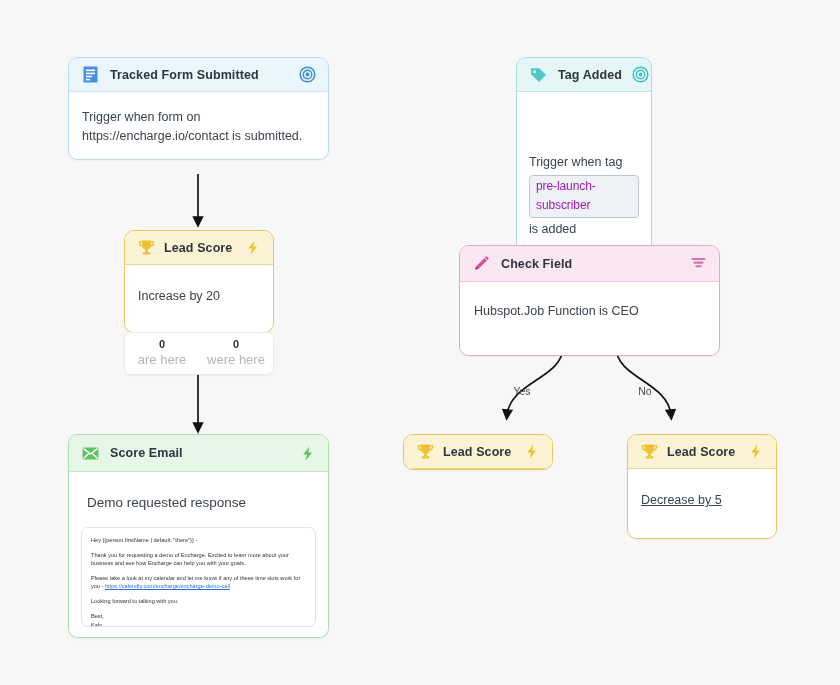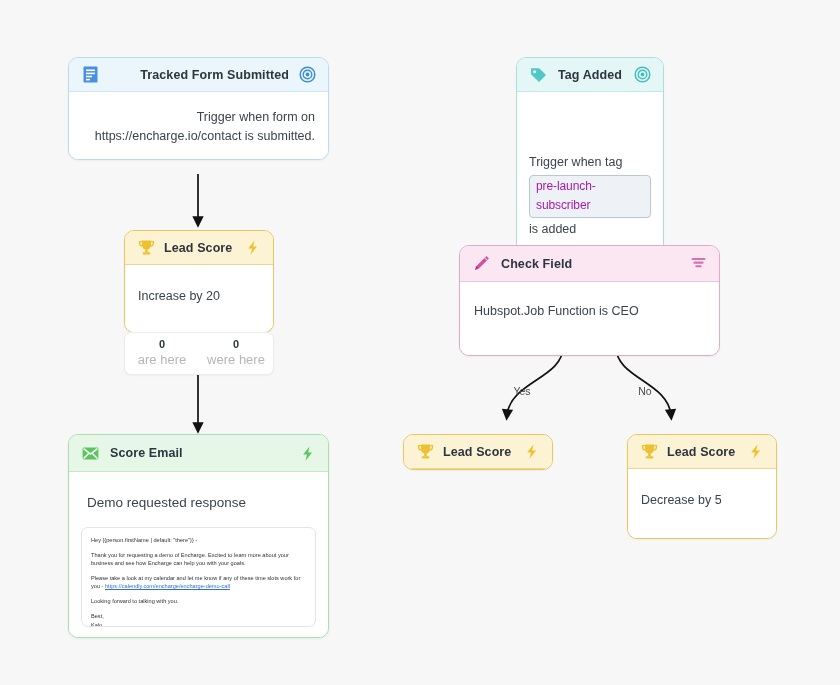--- a/index.html
+++ b/index.html
@@ -37,21 +37,21 @@
     padding: 14px 13px 14px 13px;
     font-size: 12.5px;
     color: #3b434d;
     line-height: 1.55;
     background: #fff;
   }
   .head-icon { width: 19px; height: 19px; display: block; flex: none; }
   .head-action { width: 17px; height: 17px; display: block; flex: none; }
 
   
-  .n-blue { border: 1px solid #b9dcf2; box-shadow: 0 1px 2px rgba(30,60,90,.05); text-align: right; }
+  .n-blue { border: 1px solid #b9dcf2; box-shadow: 0 1px 2px rgba(30,60,90,.05); }
   .n-blue .node-head { background: #eaf5fc; border-bottom: 1px solid #cfe6f5; }
 
   
   .n-teal { border: 1px solid #a8e0e0; box-shadow: 0 1px 2px rgba(30,80,90,.05); }
   .n-teal .node-head { background: #e4f7f6; border-bottom: 1px solid #bfe9e7; }
 
   
   .n-yellow { border: 1px solid #e9c75d; box-shadow: 0 1px 2px rgba(120,90,20,.06); }
   .n-yellow .node-head { background: #fcf3d4; border-bottom: 1px solid #ecd display; border-bottom: 1px solid #e9d795; }
 
@@ -157,21 +157,21 @@
           <circle cx="8.5" cy="8.5" r="1.9" fill="#3d8fd4"></circle>
         </svg>
       </span>
     </div>
     <div class="node-body" style="padding:16px 13px 12px 13px;">
       <div>Trigger when form on</div>
       <div>https://encharge.io/contact is submitted.</div>
     </div>
   </div>
 
-  <div class="node n-teal" style="left:516px; top:57px; width:148px;">
+  <div class="node n-teal" style="left:516px; top:57px; width:136px;">
     <div class="node-head">
       <span class="head-icon">
         <svg viewBox="0 0 19 19" width="19" height="19">
           <path d="M2 3.2 L10.2 3.2 L17 10 L10 17 L2 9.3 Z" fill="#4ec8c8"></path>
           <circle cx="5.6" cy="6.7" r="1.5" fill="#ffffff"></circle>
         </svg>
       </span>
       <span class="node-title">Tag Added</span>
       <span class="head-action">
         <svg viewBox="0 0 17 17" width="17" height="17">
@@ -301,16 +301,16 @@
           <rect x="5.8" y="14.2" width="7.4" height="2.2" rx=".6" fill="#edc12f"></rect>
         </svg>
       </span>
       <span class="node-title">Lead Score</span>
       <span class="head-action">
         <svg viewBox="0 0 17 17" width="17" height="17">
           <path d="M10.5 1.5 L4.2 9.6 H8 L6.5 15.8 L13 7.4 H9.2 Z" fill="#edc12f"></path>
         </svg>
       </span>
     </div>
-    <div class="node-body" style="padding:22px 13px 28px 13px;">Decrease by 5</div>
+    <div class="node-body" style="padding:22px 13px 28px 13px;text-decoration:underline;">Decrease by 5</div>
   </div>
 
 </div>
 
 </body></html>

